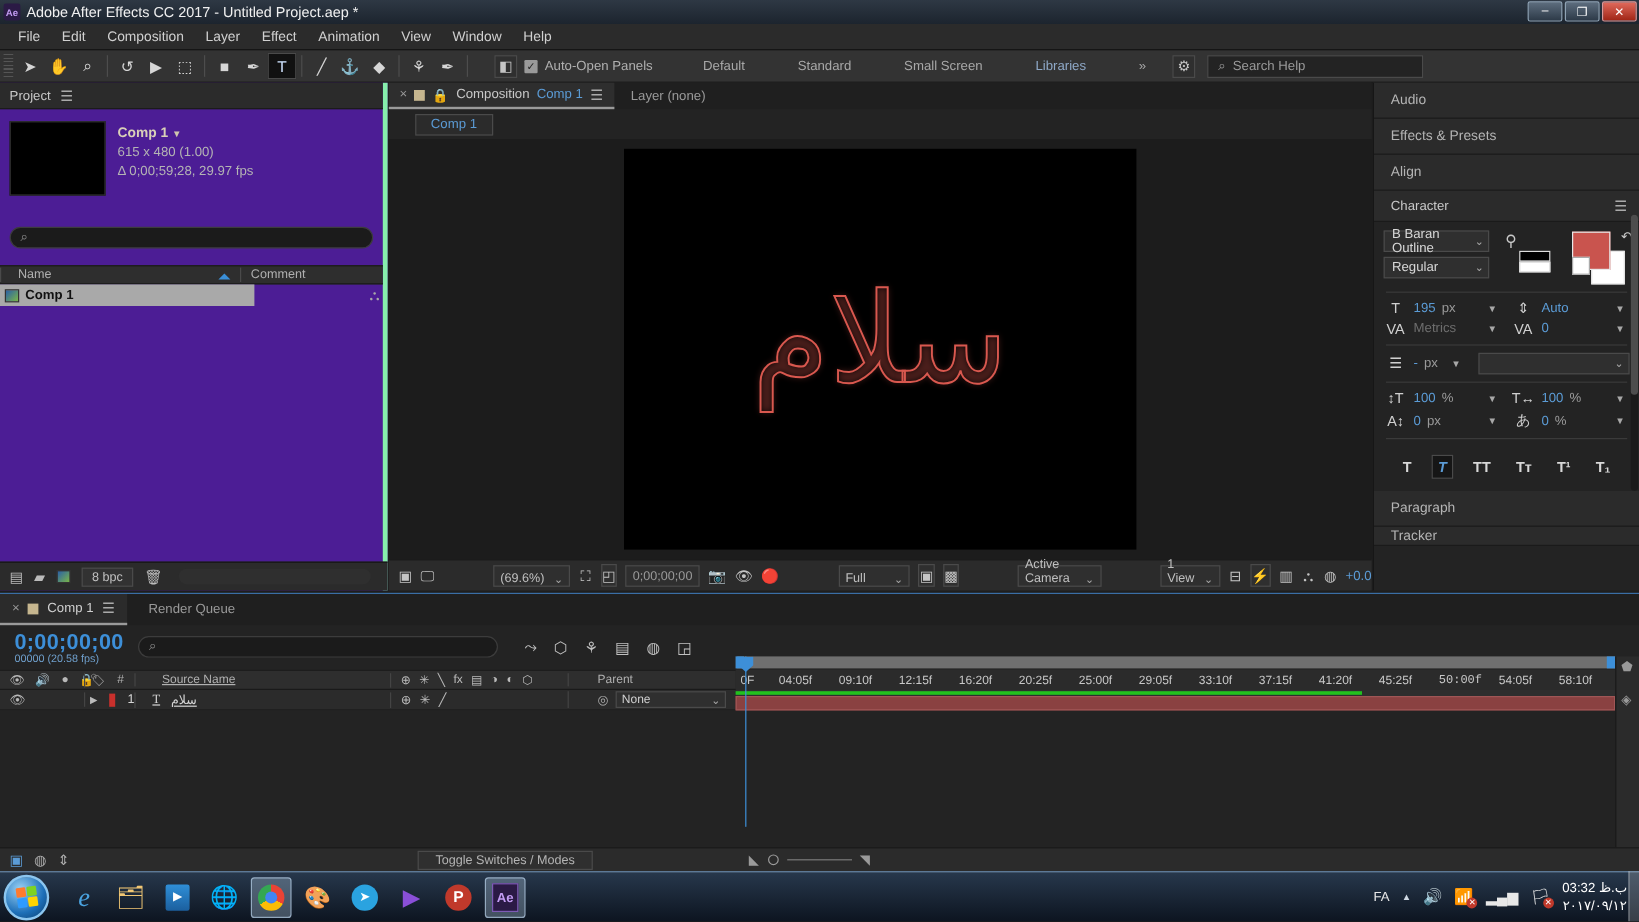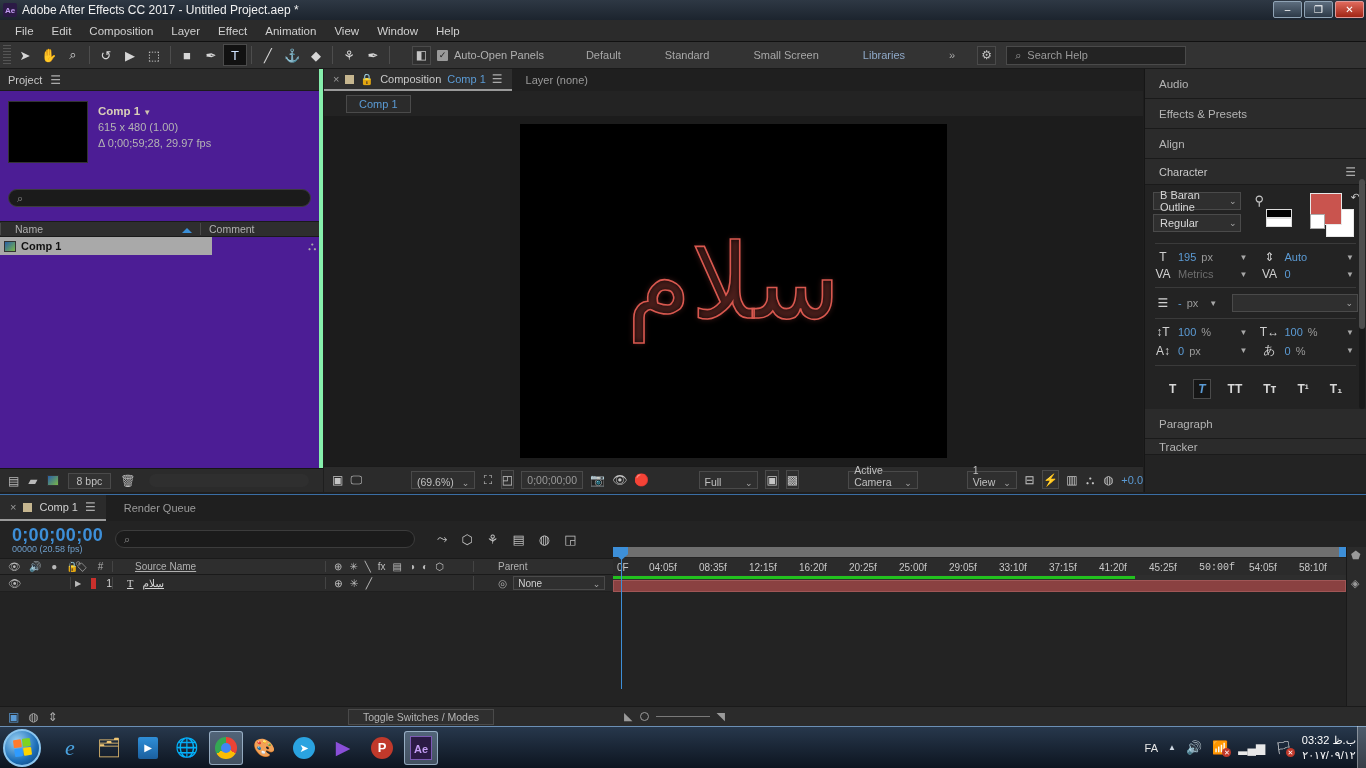--- a/index.html
+++ b/index.html
@@ -612,21 +612,21 @@
 
     <div style="position:absolute;left:613px;top:52px;right:20px;height:11px;">
       <div class="tl-workbar"></div>
       <div class="wb-handle" style="left:0;"></div>
       <div class="wb-handle" style="right:0;"></div>
     </div>
 
     <div style="position:absolute;left:613px;top:63px;right:20px;height:24px;" class="tl-ruler">
       <span class="tick" style="left:4px;">0F</span>
       <span class="tick" style="left:36px;">04:05f</span>
-      <span class="tick" style="left:86px;">08:35f</span>
+      <span class="tick" style="left:86px;">09:10f</span>
       <span class="tick" style="left:136px;">12:15f</span>
       <span class="tick" style="left:186px;">16:20f</span>
       <span class="tick" style="left:236px;">20:25f</span>
       <span class="tick" style="left:286px;">25:00f</span>
       <span class="tick" style="left:336px;">29:05f</span>
       <span class="tick" style="left:386px;">33:10f</span>
       <span class="tick" style="left:436px;">37:15f</span>
       <span class="tick" style="left:486px;">41:20f</span>
       <span class="tick" style="left:536px;">45:25f</span>
       <span class="tick" style="left:586px;font-family:Liberation Mono, monospace;">50:00f</span>

